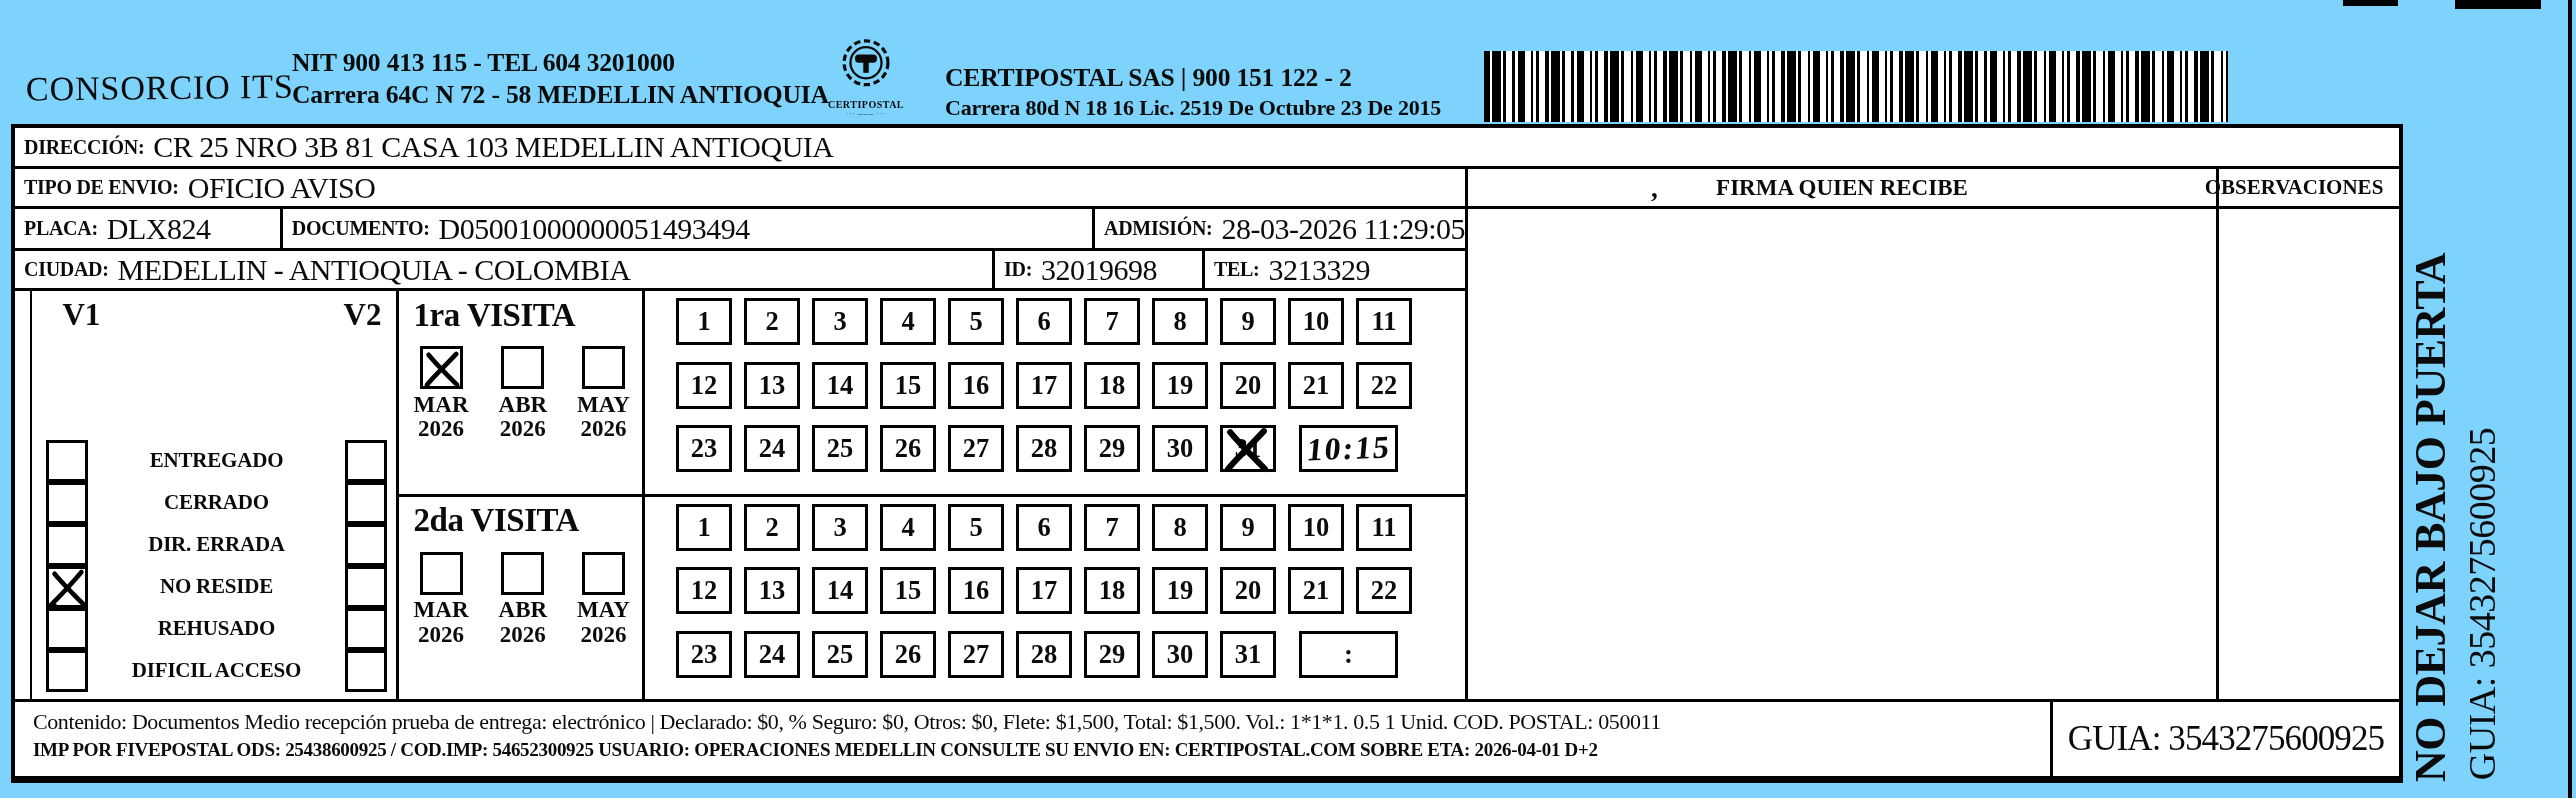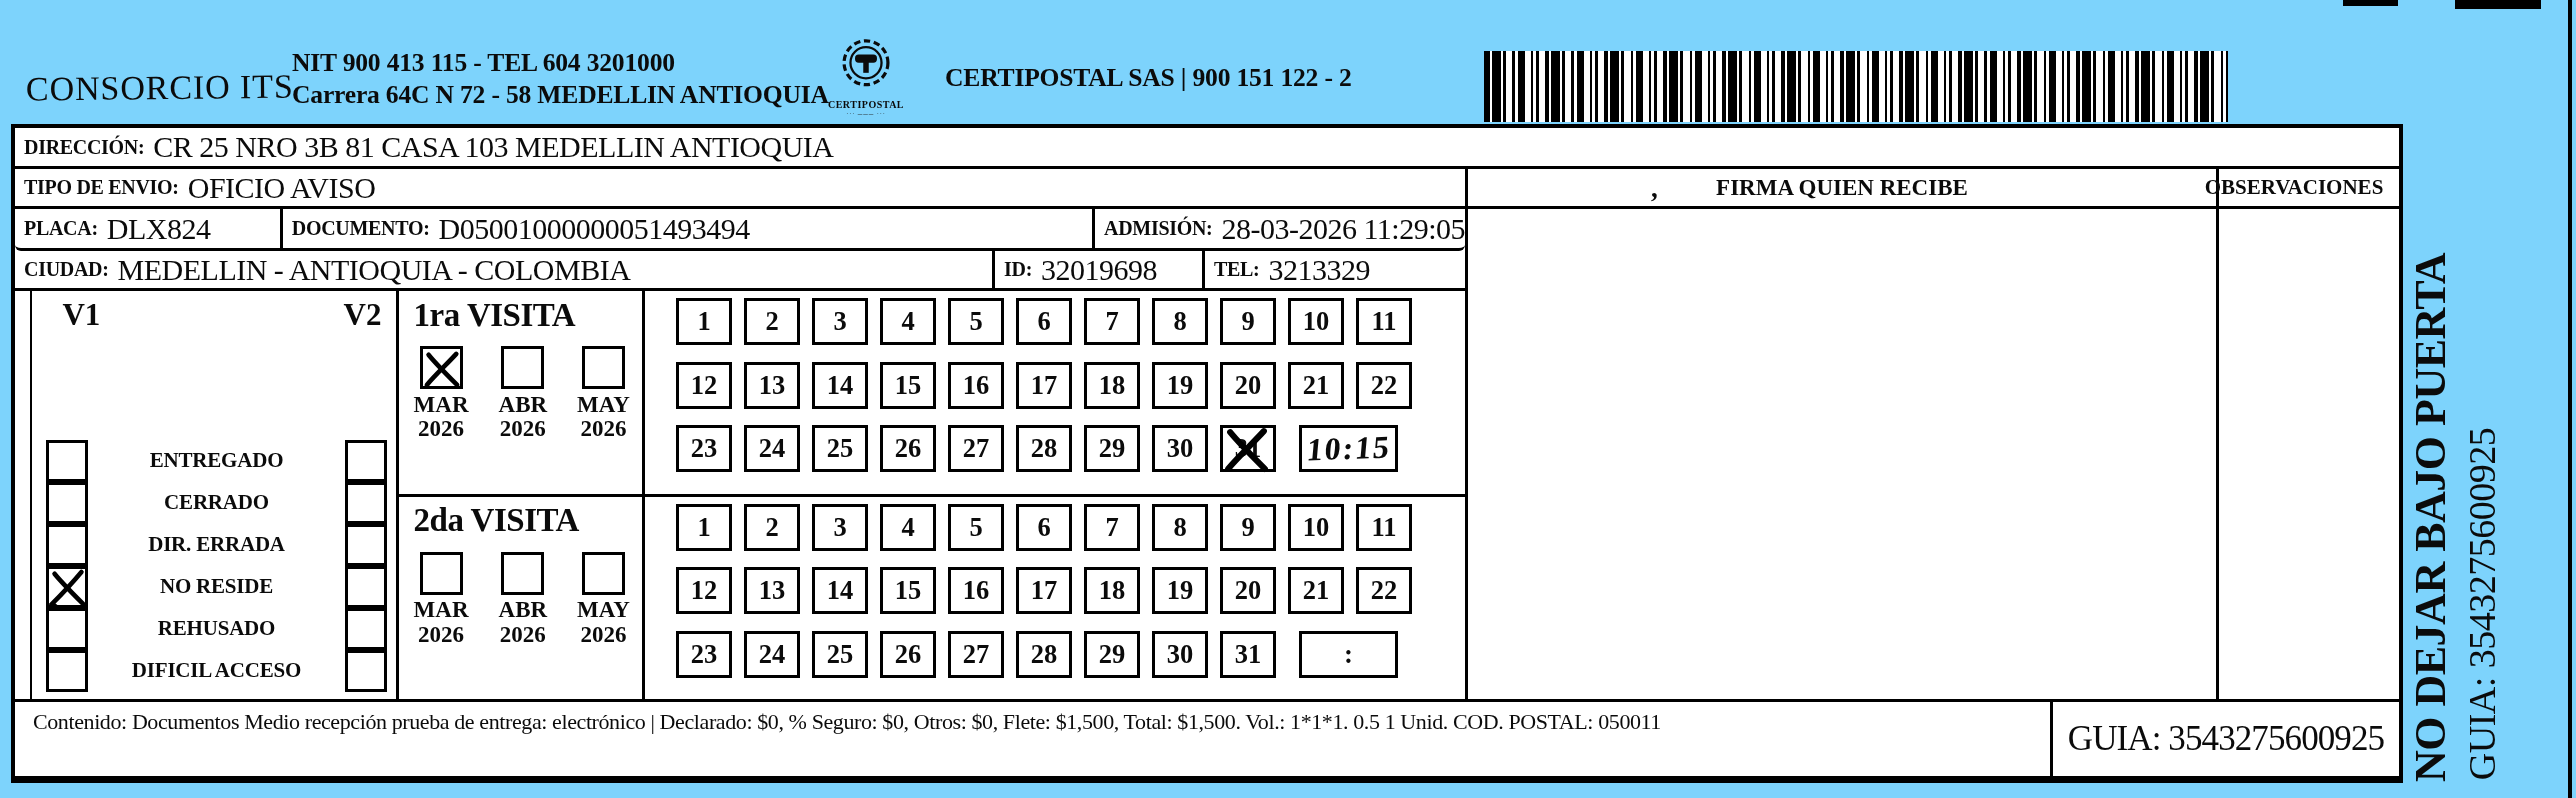--- a/index.html
+++ b/index.html
@@ -51,21 +51,21 @@
   .bl { border-left: 3.7px solid #000; }
   .row3 .tipo-cell { width: 1450px; }
   .firma-col-w { width: 751px; }
   .obs-col-w  { width: 153px; }
   .firma-header { justify-content: center; font-size: 23px; font-weight: 700; position: relative; padding-left: 0; }
   .stray-comma { position: absolute; left: 183px; top: 3.7px; font-size: 27px; font-weight: 700; }
   .obs-header { justify-content: center; font-size: 21px; font-weight: 700; padding-left: 0; }
 
   .mid { display: flex; flex: 1; min-height: 0; }
   .left-block { width: 1450px; display: flex; flex-direction: column; }
-  .row-placa { height: 42px; border-radius: 6px; }
+  .row-placa { height: 42px; }
   .row-ciudad { height: 40px; }
   .placa-cell { width: 265px; }
   .doc-cell { width: 813px; }
   .adm-cell { flex: 1; }
   .ciudad-cell { width: 977px; }
   .id-cell { width: 210px; }
   .tel-cell { flex: 1; }
   .tel-cell .val, .id-cell .val { margin-left: 9px; }
 
   
@@ -140,20 +140,21 @@
       <circle cx="35" cy="28" r="24" fill="none" stroke="#0b0b0b" stroke-width="3.5" stroke-dasharray="7 4"></circle>
       <circle cx="35" cy="28" r="17" fill="none" stroke="#0b0b0b" stroke-width="2.5"></circle>
       <rect x="23" y="19" width="24" height="9" rx="4" fill="#0b0b0b"></rect>
       <rect x="32" y="26" width="6" height="13" fill="#0b0b0b"></rect>
     </svg>
     <div class="logo-caption">CERTIPOSTAL</div>
     <div class="logo-tagline">··· ─── ···</div>
   </div>
   <div class="abs cp-info">
     <div class="cp-line1">CERTIPOSTAL SAS | 900 151 122 - 2</div>
+    <div class="cp-line2">Carrera 80d N 18 16  Lic. 2519 De Octubre 23 De 2015</div>
   </div>
   <div class="abs barcode"></div>
 
   <div class="abs smudge-a"></div>
   <div class="abs smudge-b"></div>
   <div class="abs edge-line"></div>
 
   <div class="tbl">
 
 
@@ -396,20 +397,21 @@
 
       </div>
 
       <div class="firma-body firma-col-w"></div>
       <div class="obs-body obs-col-w" style="flex:1"></div>
     </div>
 
     <div class="footer-row">
       <div class="footer-content">
         <div class="footer-line1">Contenido: Documentos Medio recepción prueba de entrega: electrónico | Declarado: $0, % Seguro: $0, Otros: $0, Flete: $1,500, Total: $1,500. Vol.: 1*1*1. 0.5 1 Unid. COD. POSTAL: 050011</div>
+        <div class="footer-line2">IMP POR FIVEPOSTAL ODS: 25438600925 / COD.IMP: 54652300925 USUARIO: OPERACIONES MEDELLIN CONSULTE SU ENVIO EN: CERTIPOSTAL.COM SOBRE ETA: 2026-04-01 D+2</div>
       </div>
       <div class="footer-guia">GUIA: 3543275600925</div>
     </div>
 
   </div>
 
   <div class="side-note">
     <div class="side-note-inner">
       <div class="side-line1">NO DEJAR BAJO PUERTA</div>
       <div class="side-line2">GUIA: 3543275600925</div>

